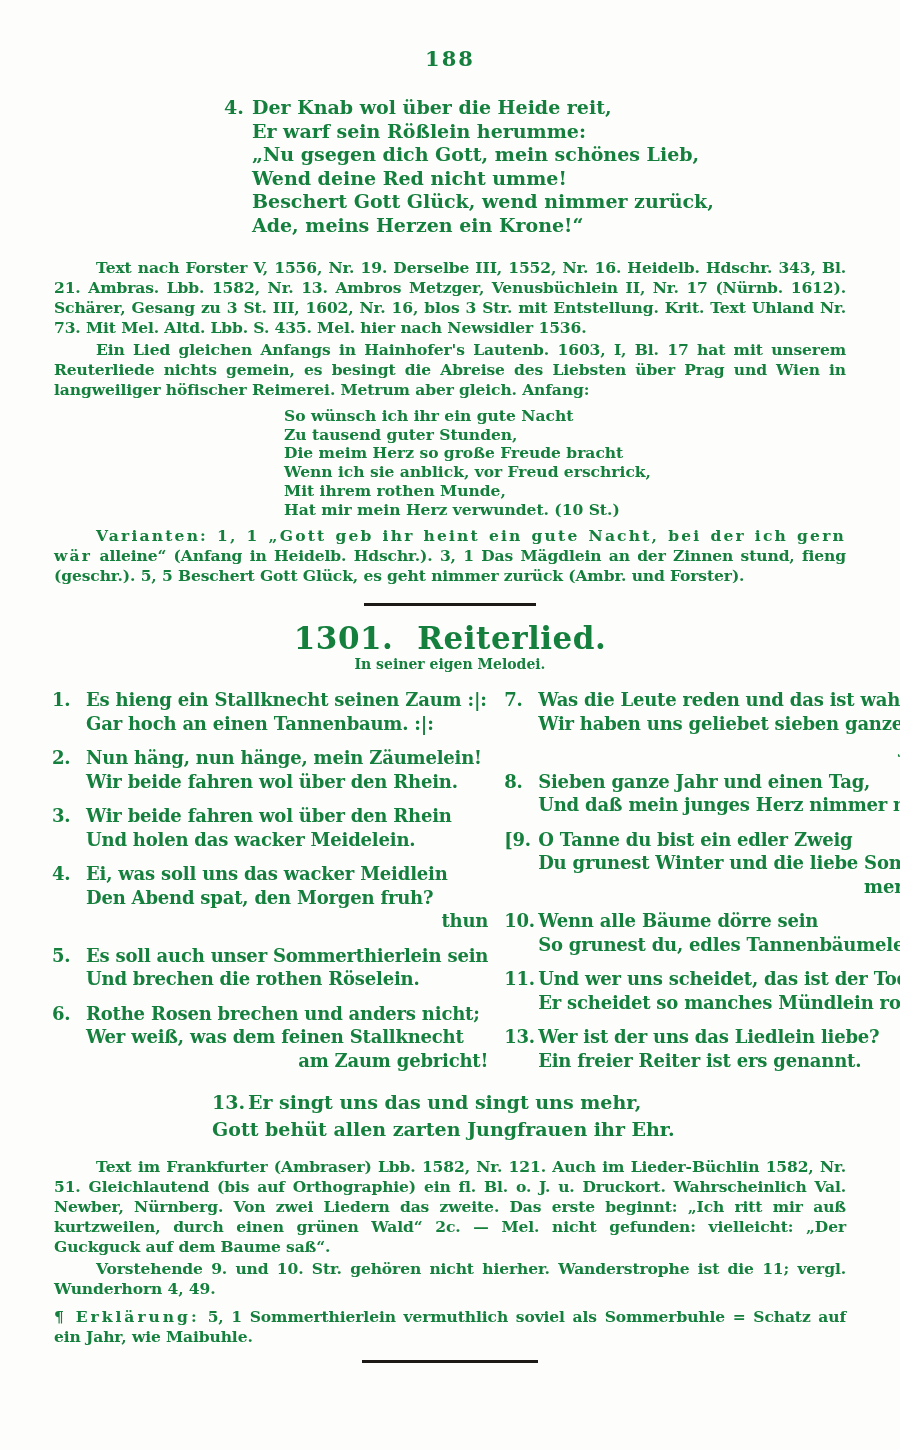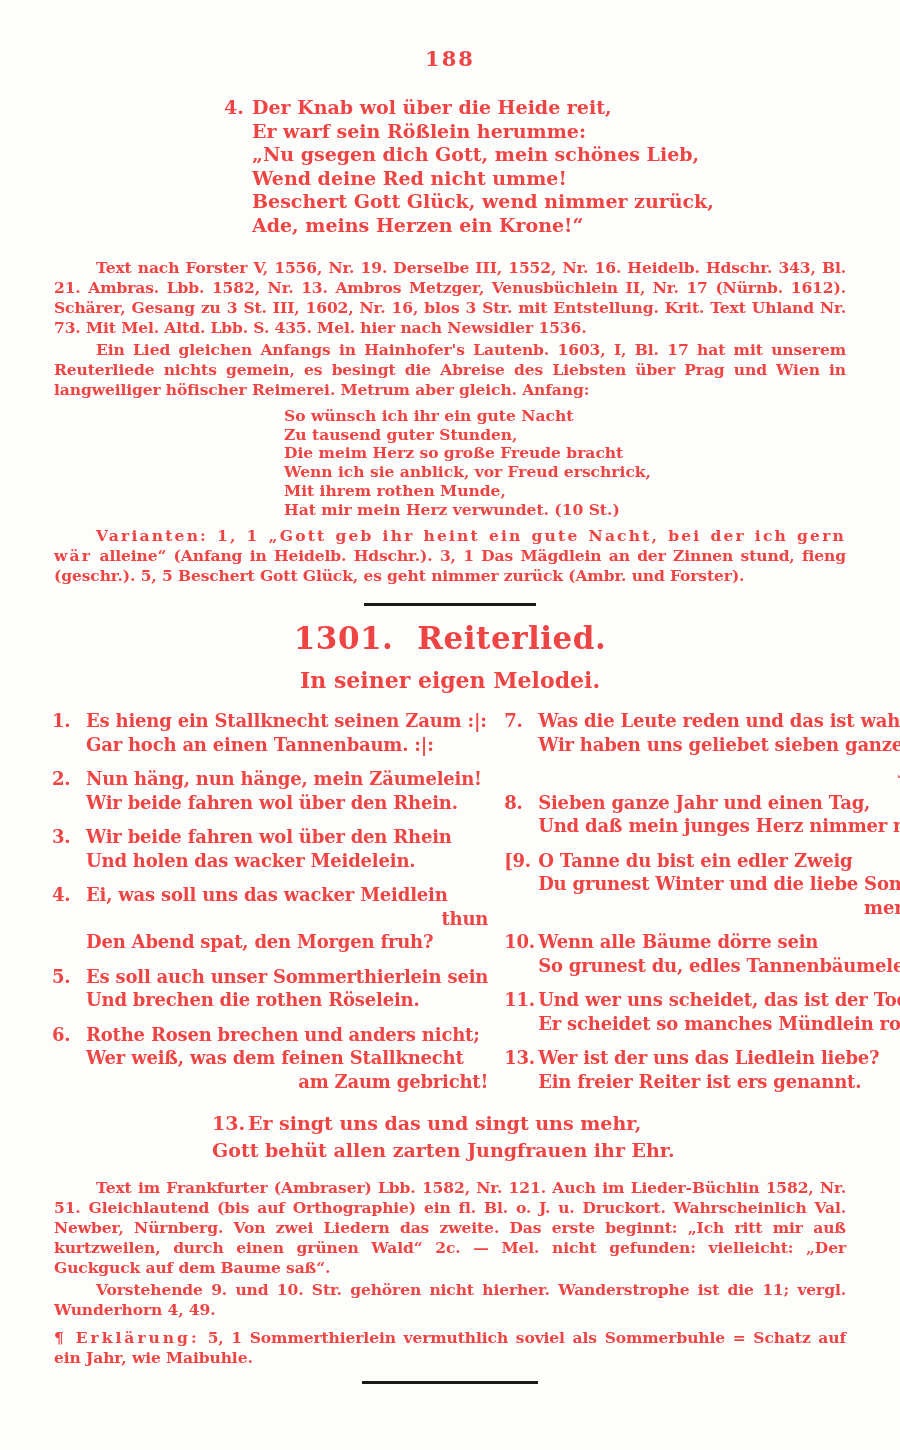--- a/index.html
+++ b/index.html
@@ -2,21 +2,21 @@
 <html><head>
 <meta charset="utf-8">
 <style>
   * { margin: 0; padding: 0; box-sizing: border-box; }
   html, body { background: #fdfdfb; }
   .page {
     position: relative;
     width: 900px;
     height: 1450px;
     background: #fdfdfb;
-    color: #ef4444;
+    color: #15803d;
     font-family: "DejaVu Serif", serif;
     font-weight: 700;
     overflow: hidden;
   }
   .pagenum {
     padding-top: 46px;
     text-align: center;
     font-size: 21px;
     letter-spacing: 2px;
   }
@@ -58,23 +58,22 @@
   }
   .divider.end { margin-top: 13px; width: 176px; }
   .title {
     margin-top: 14px;
     text-align: center;
     font-size: 31px;
     letter-spacing: 0.5px;
   }
   .title .gap { display: inline-block; width: 24px; }
   .subtitle {
-    margin-top: 11px;
     text-align: center;
-    font-size: 22px;
+    font-size: 14px;
   }
   
   .columns {
     display: flex;
     gap: 16px;
     margin: 16px 42px 0 52px;
   }
   .col { flex: 1; font-size: 18px; line-height: 23.5px; letter-spacing: -0.2px; }
   .stanza { padding-left: 34px; margin-bottom: 11px; }
   .s-line { white-space: nowrap; }
@@ -156,22 +155,22 @@
             <span class="s-num">3.</span>
             <span>Wir beide fahren wol über den Rhein</span>
           </div>
           <div class="s-line">Und holen das wacker Meidelein.</div>
         </div>
         <div class="stanza">
           <div class="s-line s-first">
             <span class="s-num">4.</span>
             <span>Ei, was soll uns das wacker Meidlein</span>
           </div>
+          <div class="s-line">Den Abend spat, den Morgen fruh?</div>
           <div class="s-line s-wrap">thun</div>
-          <div class="s-line">Den Abend spat, den Morgen fruh?</div>
         </div>
         <div class="stanza">
           <div class="s-line s-first">
             <span class="s-num">5.</span>
             <span>Es soll auch unser Sommerthierlein sein</span>
           </div>
           <div class="s-line">Und brechen die rothen Röselein.</div>
         </div>
         <div class="stanza">
           <div class="s-line s-first">

